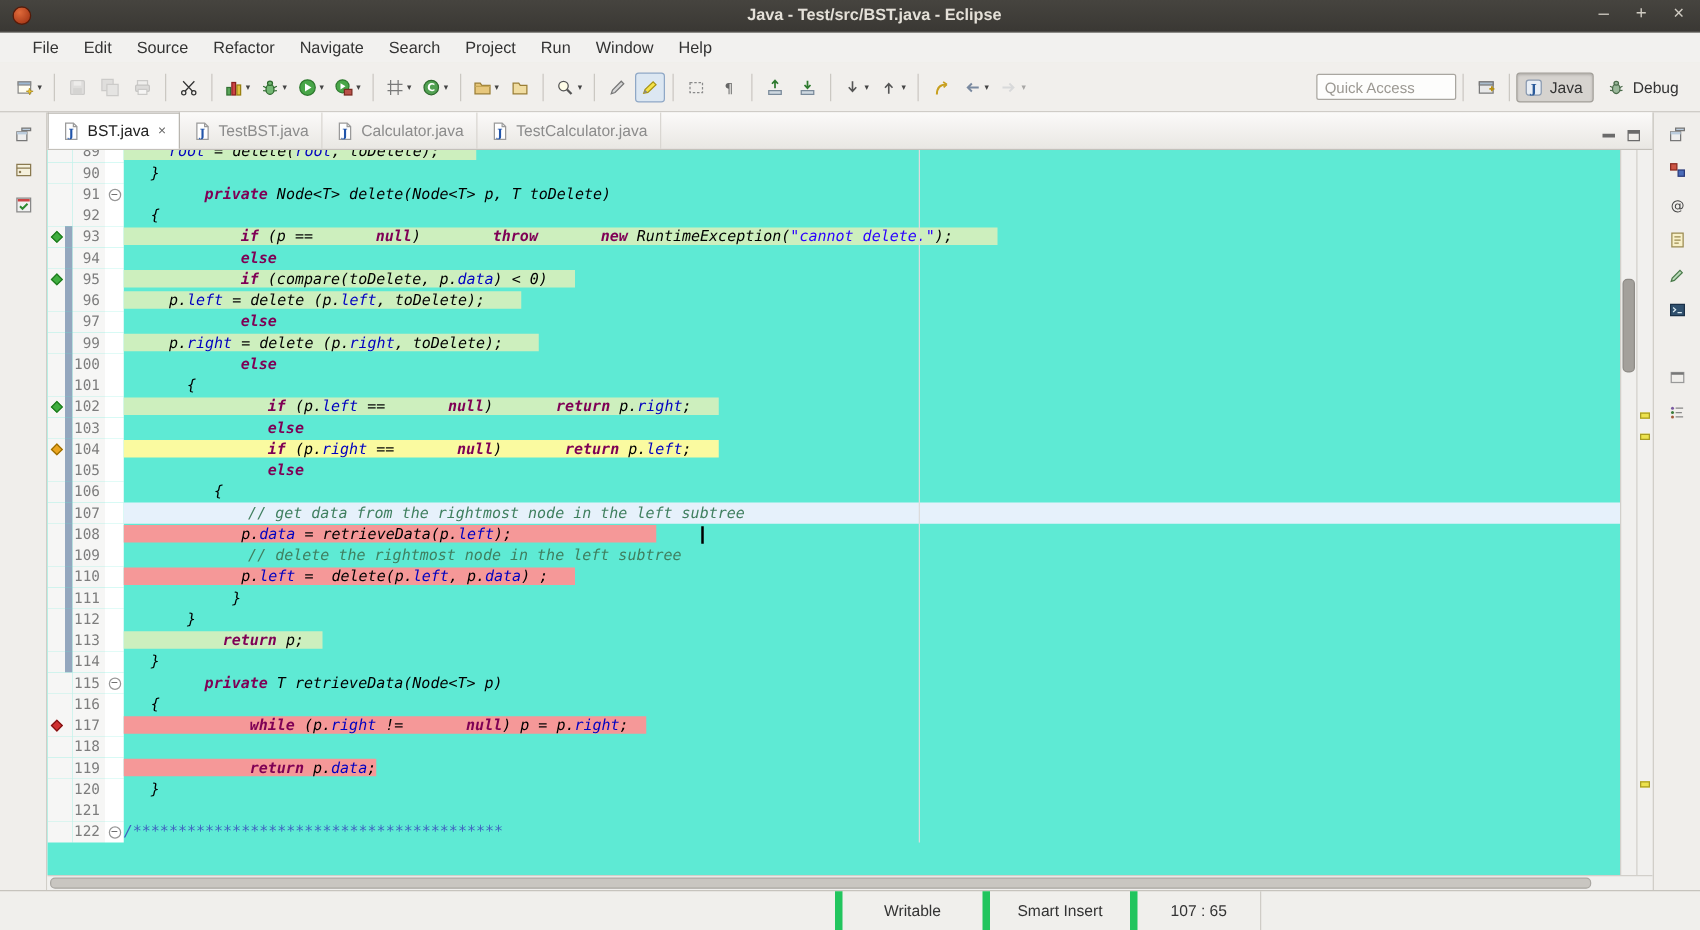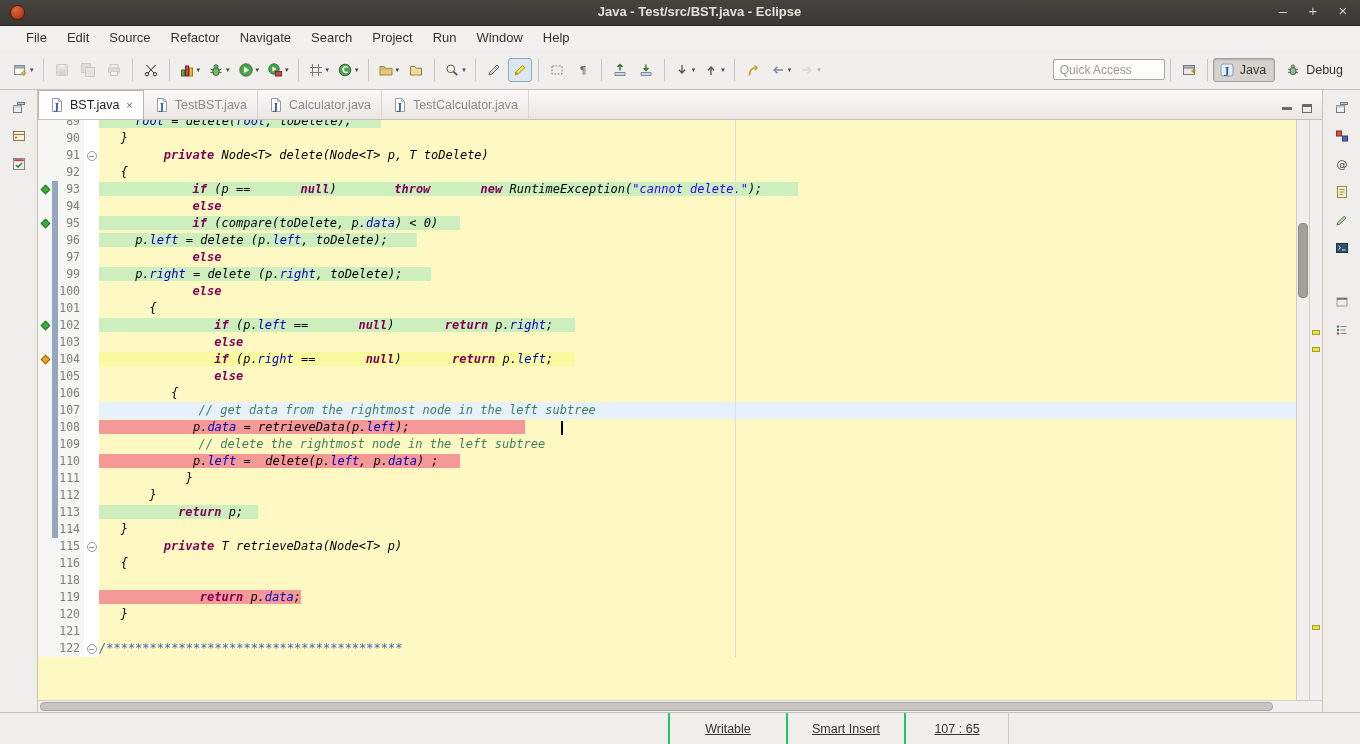--- a/index.html
+++ b/index.html
@@ -63,21 +63,21 @@
   .tab.active { background:#fff; color:#222; border:1px solid #b9b6b0; border-bottom:none;
     margin-bottom:-1px; }
   .tab-close { font-size:11px; color:#666; margin-left:2px; }
   .tab-ctrl { margin-left:auto; display:flex; align-items:center; gap:10px; padding:0 10px 6px 0; }
   .ic-min { width:10px; height:3px; background:#6b6b6b; display:inline-block; }
   .ic-max { width:10px; height:9px; border:1px solid #6b6b6b; border-top:3px solid #6b6b6b;
     display:inline-block; }
 
   
   .editor-body { flex:1; display:flex; min-height:0; }
-  .code-view { flex:1; position:relative; overflow:hidden; background:#fef9c3; }
+  .code-view { flex:1; position:relative; overflow:hidden; background:#5eead4; }
   .code-rows { position:absolute; top:-7px; left:0; right:0;
     font-family:"DejaVu Sans Mono", monospace; font-size:12px; }
   .row { display:flex; height:17px; line-height:17px; }
   .c-ann { width:14px; background:#f6f6f5; display:flex; align-items:center; justify-content:center; }
   .c-diff { width:6px; background:#f6f6f5; }
   .c-diff.chg { background:var(--quickdiff); }
   .c-num { width:26px; background:#f6f6f5; color:#7d7d7d; text-align:right; padding-right:4px;
     font-size:11.5px; }
   .c-fold { width:15px; background:#fff; display:flex; align-items:center; justify-content:center; }
   .c-code { flex:1; white-space:pre; color:#000; }
@@ -110,21 +110,21 @@
 
   .hscroll { height:12px; background:#f1f0ee; border-top:1px solid #d2cfca; position:relative; }
   .hthumb { position:absolute; top:1px; bottom:1px; left:2px; width:96%;
     background:#c9c6c1; border-radius:4px; border:1px solid #aaa7a2; }
 
   
   .statusbar { height:32px; background:#f0efec; border-top:1px solid #c6c3bd;
     display:flex; align-items:stretch; font-size:12.5px; color:#333; }
   .sb-spacer { width:668px; }
   .sb-cell { width:118px; display:flex; align-items:center; justify-content:center;
-    border-left:2px solid #22c55e;text-decoration:underline; }
+    border-left:6px solid #22c55e; }
   .sb-cell.narrow { width:104px; }
   .sb-rest { flex:1; border-left:1px solid #cfccc6; }
 </style>
 </head>
 <body>
 
 <div class="titlebar">
   <span class="app-dot"></span>
   <span class="tb-title">Java - Test/src/BST.java - Eclipse</span>
   <span class="win-controls">
@@ -687,20 +687,29 @@
               <span class="c-code"><span class="hl">   <span class="tk-k">private</span><span class="tk-d"> T retrieveData(Node&lt;T&gt; p)</span></span></span>
             </div>
             <div class="row">
               <span class="c-ann"></span>
               <span class="c-diff"></span>
               <span class="c-num">116</span>
               <span class="c-fold"></span>
               <span class="c-code"><span class="hl">   <span class="tk-d">{</span></span></span>
             </div>
             <div class="row">
+              <span class="c-ann">
+                <span class="dia dia-r"></span>
+              </span>
+              <span class="c-diff"></span>
+              <span class="c-num">117</span>
+              <span class="c-fold"></span>
+              <span class="c-code"><span class="hl hl-r">        <span class="tk-k">while</span><span class="tk-d"> (p.</span><span class="tk-f">right</span><span class="tk-d"> != </span><span class="tk-k">null</span><span class="tk-d">) p = p.</span><span class="tk-f">right</span><span class="tk-d">;  </span></span></span>
+            </div>
+            <div class="row">
               <span class="c-ann"></span>
               <span class="c-diff"></span>
               <span class="c-num">118</span>
               <span class="c-fold"></span>
               <span class="c-code"></span>
             </div>
             <div class="row">
               <span class="c-ann"></span>
               <span class="c-diff"></span>
               <span class="c-num">119</span>

